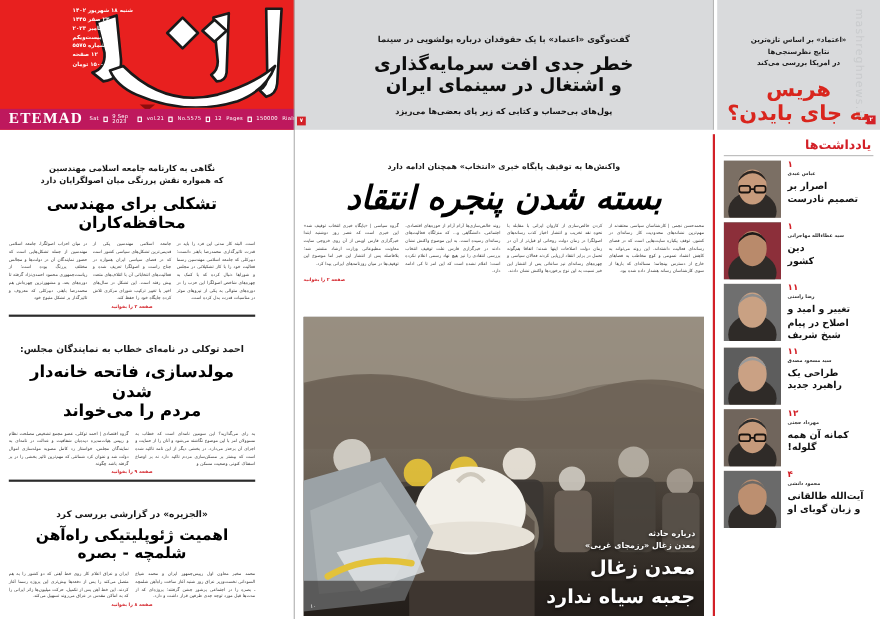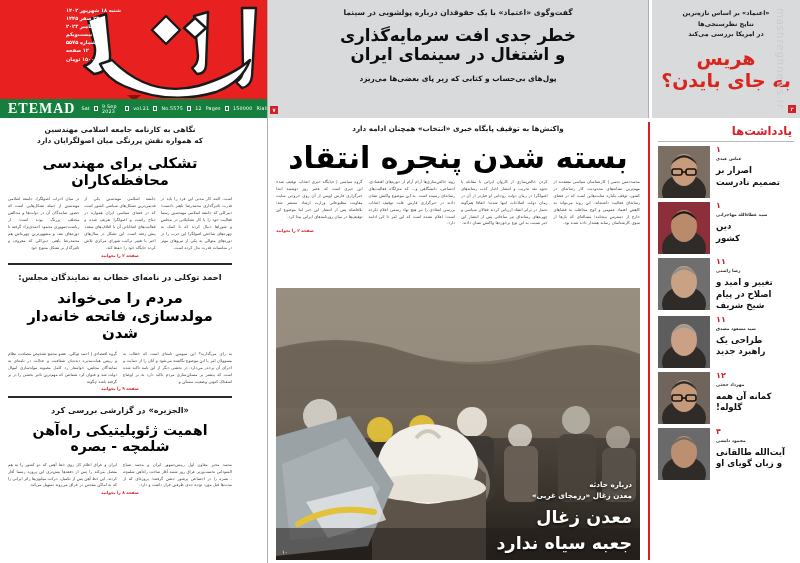--- a/index.html
+++ b/index.html
@@ -5,37 +5,37 @@
   html,body{margin:0;padding:0;}
   body{
     width:800px;height:563px;overflow:hidden;
     background:#ffffff;
     font-family:"DejaVu Sans","Liberation Sans",sans-serif;
     color:#111;
   }
   .page{position:relative;width:800px;height:563px;background:#fff;box-sizing:border-box;}
 
   
-  .rtl{direction:rtl;text-align:right;}
+  .rtl{direction:rtl;text-align:right;margin-top:23px;}
   .ctr{text-align:center;}
   .kicker{font-size:7.4px;line-height:1.55;font-weight:bold;color:#1a1a1a;}
   .headline{font-weight:bold;color:#000;line-height:1.18;}
   .sub{font-size:7.2px;font-weight:bold;line-height:1.5;}
   .body-col{font-size:4.0px;line-height:1.72;text-align:justify;color:#3a3a3a;
             direction:rtl;word-spacing:.2px;}
   .more{color:#d32027;font-weight:bold;font-size:4.2px;}
   .hr{height:1px;background:#b9b9b9;width:100%;}
   .hr-dark{height:1.6px;background:#2b2b2b;width:100%;}
 
   
   .masthead{position:absolute;left:0;top:0;width:268px;height:118px;background:#e8201f;overflow:hidden;}
   .logo-svg{position:absolute;right:6px;top:2px;}
   .datecol{position:absolute;right:118px;top:6px;width:84px;text-align:left;direction:rtl;}
   .datecol div{font-size:5.0px;line-height:1.62;color:#fff;font-weight:bold;letter-spacing:.1px;text-align:left;}
-  .mast-bar{position:absolute;left:0;bottom:0;width:268px;height:19px;background:#15803d;
+  .mast-bar{position:absolute;left:0;bottom:0;width:268px;height:19px;background:#be185d;
             display:flex;align-items:center;direction:ltr;}
   .etemad-word{font-family:"Liberation Serif","DejaVu Serif",serif;font-size:14px;font-weight:bold;
                color:#fff;letter-spacing:1px;padding:0 6px 0 8px;}
   .mast-meta{display:flex;align-items:center;gap:4px;font-size:4.8px;color:#fff;letter-spacing:.2px;}
   .mast-meta .sep{display:inline-block;width:3.4px;height:3.4px;border:.7px solid #fff;}
   .mast-arrow{position:absolute;left:50%;bottom:17px;transform:translateX(-50%);
               width:0;height:0;border-left:7px solid transparent;border-right:7px solid transparent;
               border-top:6px solid #8d0d0d;}
 
   
@@ -65,21 +65,21 @@
   .left-col .headline{font-size:14.6px;}
   .story{margin-bottom:5px;}
   .cols2{display:flex;gap:6px;direction:rtl;margin-top:5px;}
   .cols2>div{flex:1;}
   .cols3{display:flex;gap:5px;direction:rtl;margin-top:5px;}
   .cols3>div{flex:1;}
 
   
   .center-col{position:absolute;left:268px;top:118px;width:380px;height:445px;box-sizing:border-box;padding:5px 8px 0 8px;}
   .center-col .kicker{font-size:7.2px;}
-  .main-head{font-size:30px;font-weight:bold;letter-spacing:-.5px;margin:6px 0 4px 0;text-align:center;color:#000;}
+  .main-head{font-size:30px;font-weight:bold;letter-spacing:-.5px;margin:6px 0 4px 0;text-align:center;color:#000;font-style:italic;}
   .cols4{display:flex;gap:6px;direction:rtl;margin-top:3px;}
   .cols4>div{flex:1;}
 
   
   .photo{position:absolute;left:276px;top:288px;width:364px;height:272px;overflow:hidden;background:#4a433b;}
   .photo-cap{position:absolute;right:8px;bottom:6px;width:225px;text-align:right;direction:rtl;
              text-shadow:0 1px 3px rgba(0,0,0,.85);}
   .photo-cap .k{font-size:7.2px;color:#fff;font-weight:bold;line-height:1.5;}
   .photo-cap .h{font-size:17.5px;color:#fff;font-weight:bold;line-height:1.2;margin-top:5px;}
   .photo-num{position:absolute;left:6px;bottom:5px;font-size:5px;color:#fff;}
@@ -191,22 +191,22 @@
         <div class="body-col">در میان احزاب اصولگرا، جامعه اسلامی مهندسین از جمله تشکل‌هایی است که حضور نمایندگان آن در دولت‌ها و مجالس مختلف پررنگ بوده است؛ از ریاست‌جمهوری محمود احمدی‌نژاد گرفته تا دوره‌های بعد، و مشهورترین چهره‌اش هم محمدرضا باهنر، دبیرکلی که معروف و تاثیرگذار بر تشکل متبوع خود</div>
       </div>
       <div class="more rtl" style="text-align:center;margin-top:2px;">صفحه ۲ را بخوانید</div>
     </div>
 
     <div class="hr-dark" style="margin:5px 0 6px 0;"></div>
 
     <div class="story">
       <div class="kicker ctr rtl" style="font-size:8.4px;">احمد توکلی در نامه‌ای خطاب به نمایندگان مجلس:</div>
       <div class="headline ctr rtl" style="margin-top:6px;font-size:15px;">
+        <div>مولدسازی، فاتحه خانه‌دار شدن</div>
         <div>مردم را می‌خواند</div>
-        <div>مولدسازی، فاتحه خانه‌دار شدن</div>
       </div>
       <div class="cols2" style="margin-top:8px;">
         <div class="body-col">به رای می‌گذارید؟ این سومین نامه‌ای است که خطاب به مسوولان امر با این موضوع نگاشته می‌شود و آنان را از حمایت و اجرای آن برحذر می‌دارد. در بخشی دیگر از این نامه تاکید شده است که بیشتر بر مسکن‌سازی مردم تاکید دارد نه بر اوضاع اسفناک کنونی وضعیت مسکن و</div>
         <div class="body-col">گروه اقتصادی | احمد توکلی، عضو مجمع تشخیص مصلحت نظام و رییس هیات‌مدیره دیده‌بان شفافیت و عدالت در نامه‌ای به نمایندگان مجلس، خواستار رد کامل مصوبه مولدسازی اموال دولت شد و عنوان کرد شماتتی که مهم‌ترین تاثیر بخشی را در بر گرفته باشد چگونه</div>
       </div>
       <div class="more rtl" style="text-align:center;margin-top:1px;">صفحه ۹ را بخوانید</div>
     </div>
 
     <div class="hr-dark" style="margin:5px 0 6px 0;"></div>
 

